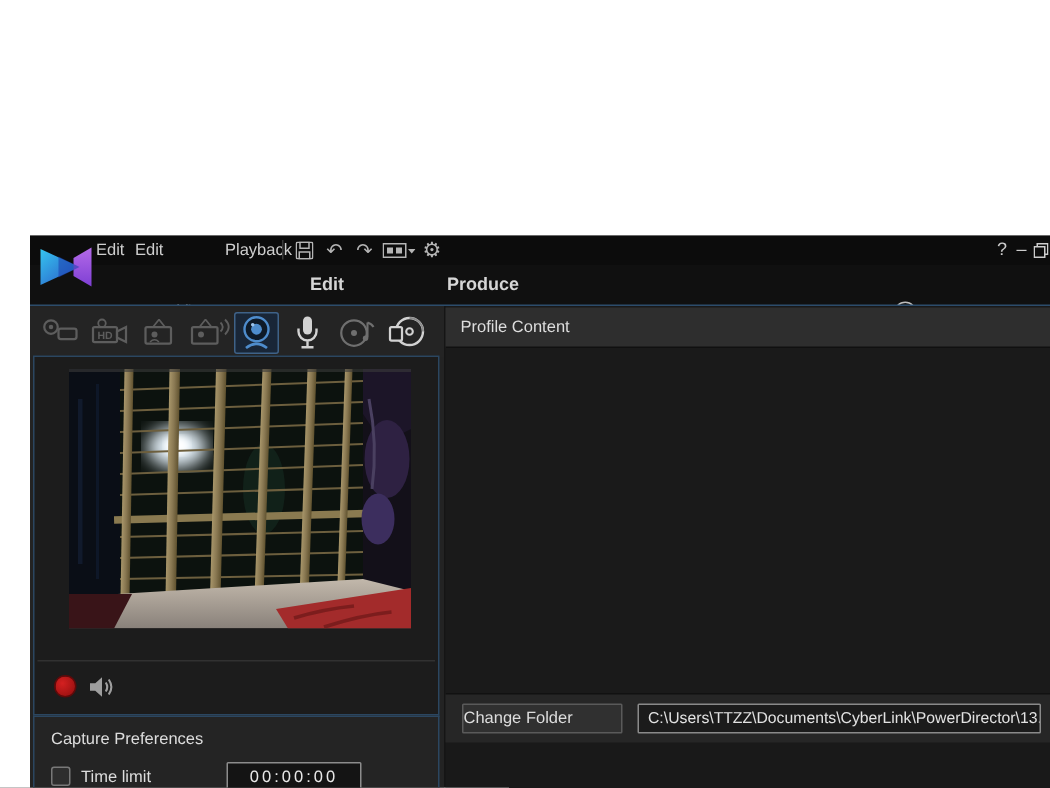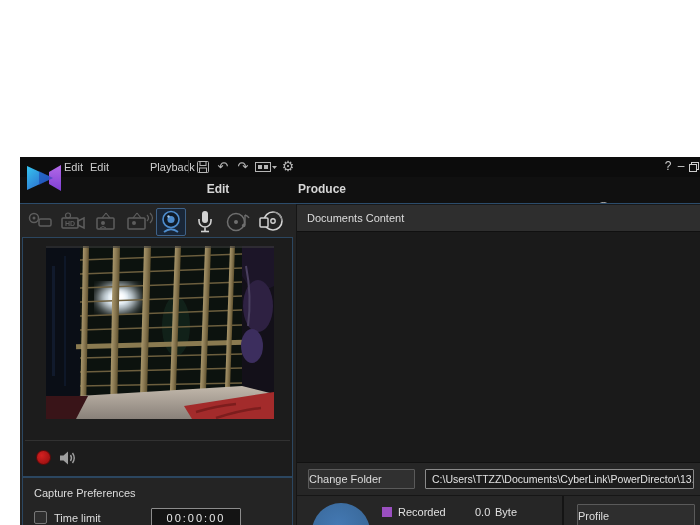--- a/index.html
+++ b/index.html
@@ -296,33 +296,24 @@
     <div class="prefs-panel">
       <span class="prefs-title">Capture Preferences</span>
       <span class="checkbox"></span>
       <span class="time-label">Time limit</span>
       <span class="time-field">00:00:00</span>
     </div>
   </div>
 
   <div class="right-panel">
     <div class="cc-header">
-      <span>Documents Content</span>
+      <span>Profile Content</span>
     </div>
     <div class="cc-content"></div>
 
     <div class="folder-row">
       <button class="btn change-folder">Change Folder</button>
       <div class="path-field">C:\Users\TTZZ\Documents\CyberLink\PowerDirector\13.0\</div>
     </div>
 
-    <div class="bottom-row">
-      <div class="pie"></div>
-      <span class="legend-sq"></span>
-      <span class="legend-label">Recorded</span>
-      <span class="size-val">0.0</span>
-      <span class="size-unit">Byte</span>
-      <div class="vdiv"></div>
-      <button class="btn profile-btn">Profile</button>
-    </div>
   </div>
 
 </div>
 
 </body></html>

